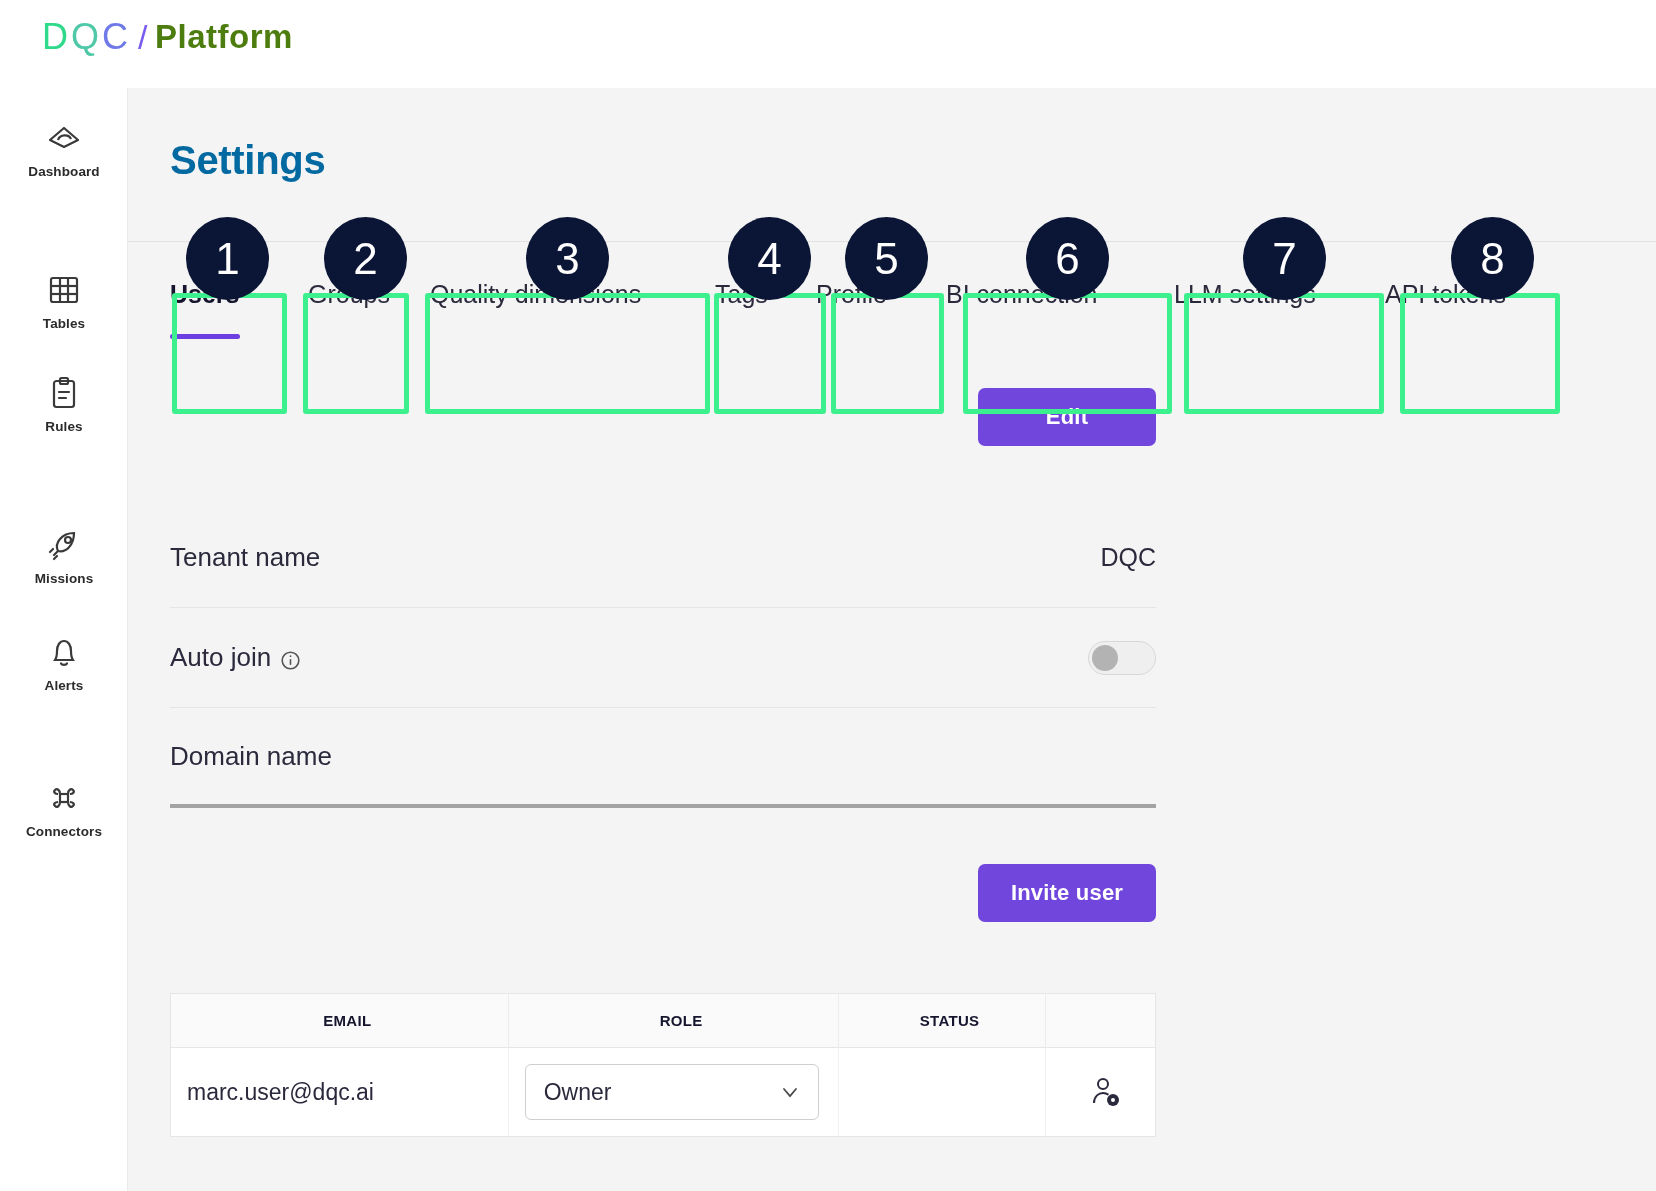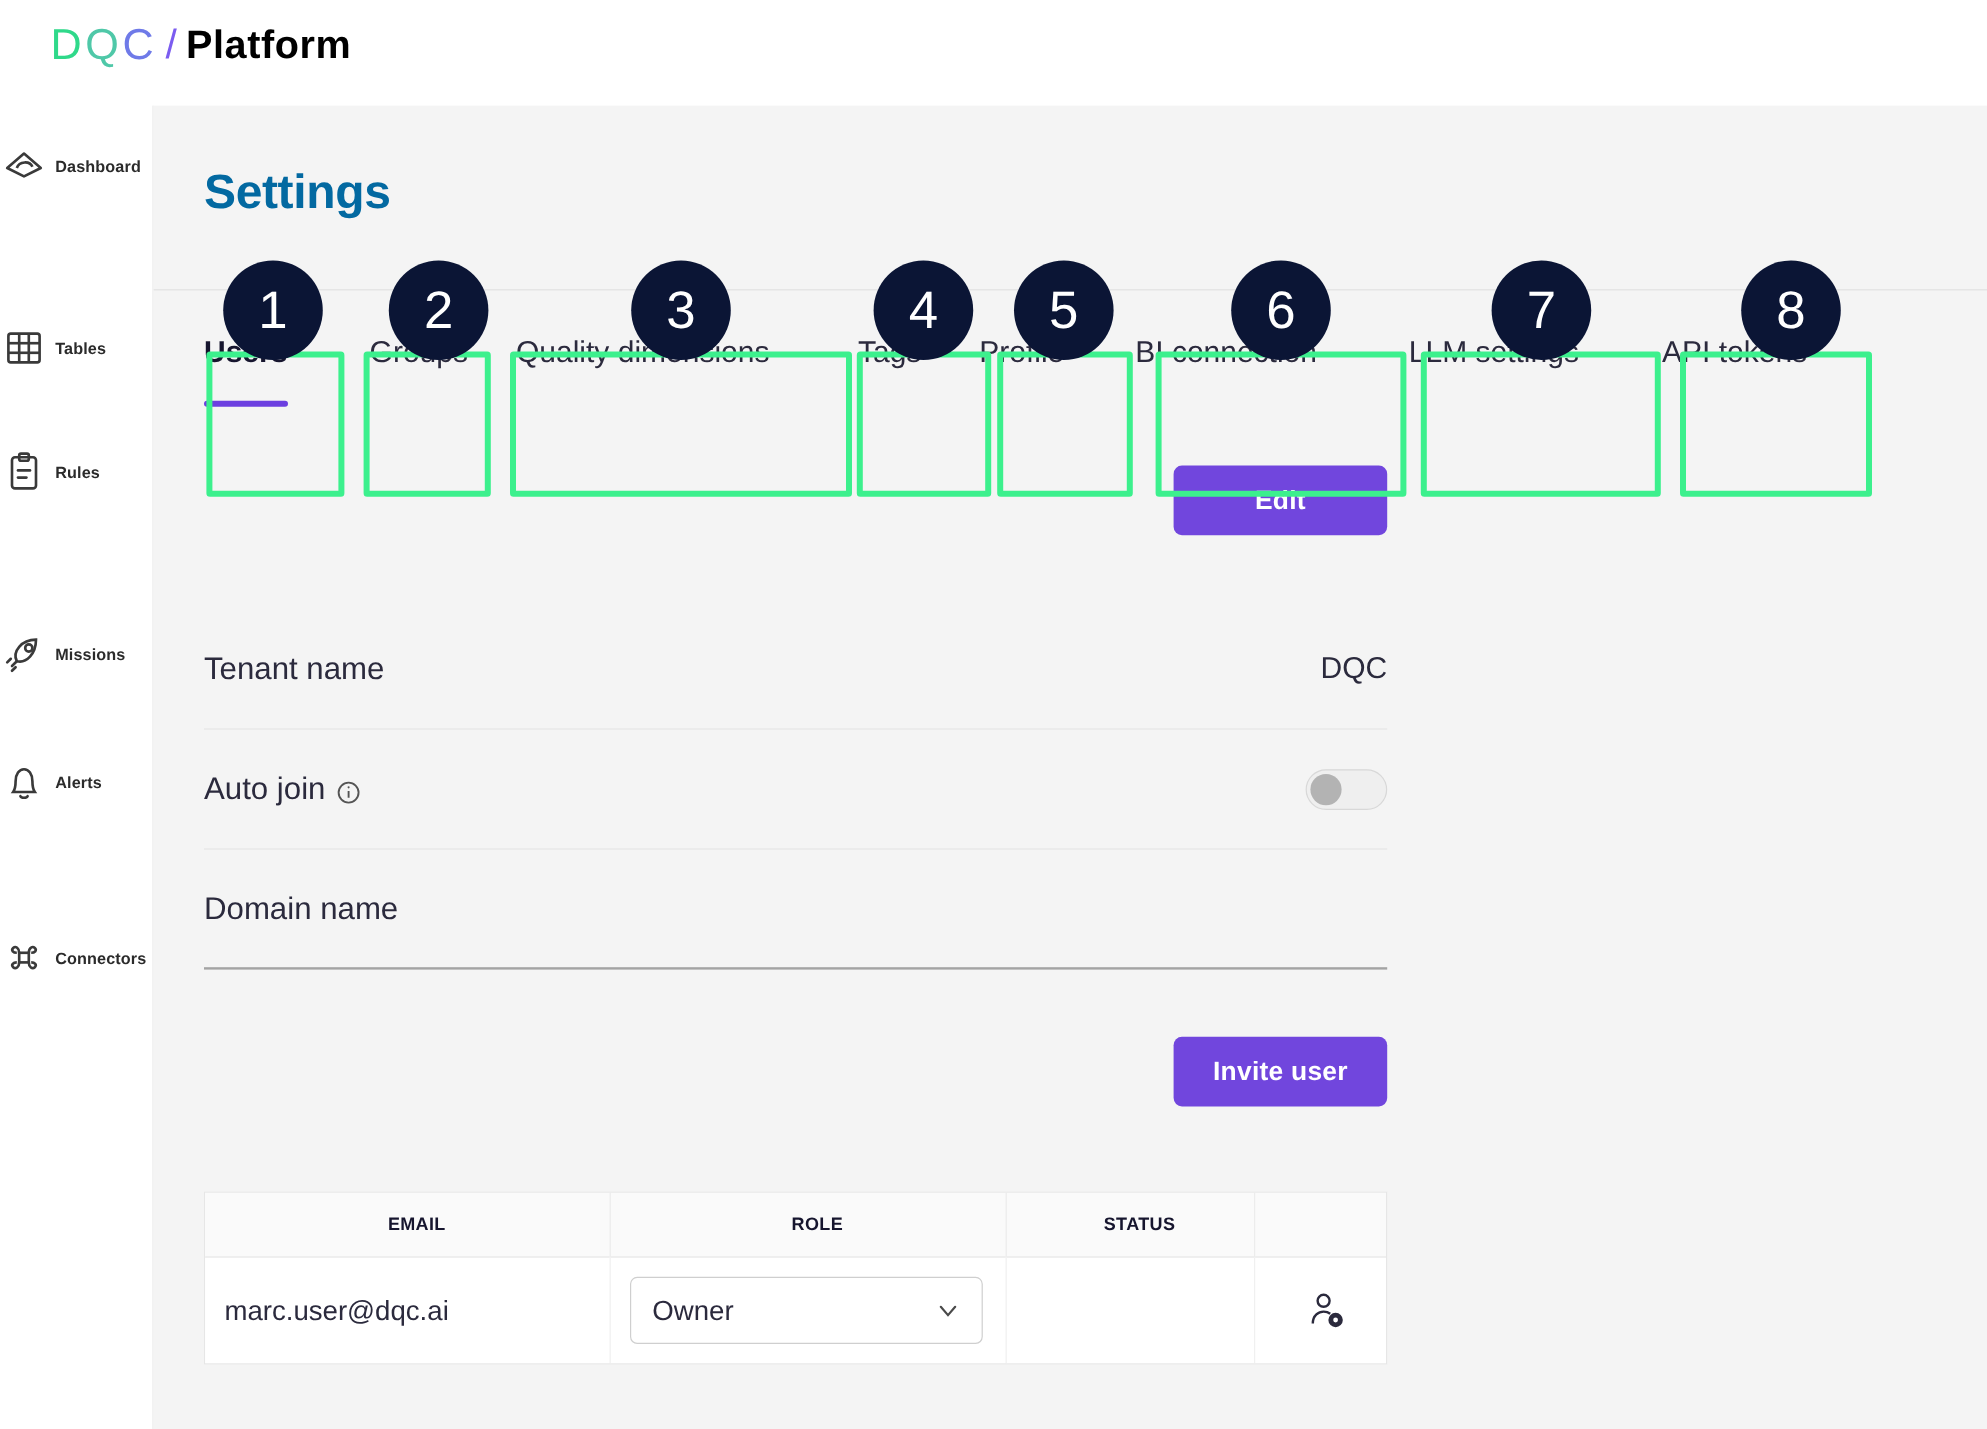--- a/index.html
+++ b/index.html
@@ -15,32 +15,32 @@
   .logo {
     position: absolute; left: 42px; top: 16px;
     font-size: 34px; font-weight: 700; letter-spacing: .5px;
     display: flex; align-items: center; gap: 7px;
     white-space: nowrap;
   }
   .logo .mark { color: #2fd98a; font-weight: 400; letter-spacing: 3px; font-size: 36px; }
   .logo .mark .q { color: #4fc8a8; }
   .logo .mark .c { color: #6f7ae8; }
   .logo .slash { color: #7b5cf0; font-weight: 400; font-size: 34px; }
-  .logo .word { color: #000000; font-weight: 700; font-size: 33px; }
+  .logo .word { color: #4d7c0f; font-weight: 700; font-size: 33px; }
 
   
   .sidebar {
     position: absolute; left: 0; top: 88px;
     width: 128px; height: 1103px;
     background: #ffffff;
     border-right: 1px solid #eaeaea;
   }
   .nav-item {
     position: absolute; left: 0; width: 128px;
-    display: flex; flex-direction: row; align-items: center; gap: 6px;
+    display: flex; flex-direction: column; align-items: center; gap: 6px;
     cursor: pointer;
   }
   .nav-item .ico { width: 40px; height: 40px; display: block; color: #3a3a3a; }
   .nav-item .lbl {
     font-size: 13.5px; font-weight: 700; color: #2b2b2b; letter-spacing: .1px;
   }
 
   
   .content {
     position: absolute; left: 128px; top: 88px;
@@ -79,21 +79,21 @@
   }
   .btn-edit {
     position: absolute; right: 0; top: 0;
     width: 178px; height: 58px; font-size: 22px;
   }
   .row {
     position: absolute; left: 0; width: 986px; height: 100px;
     display: flex; align-items: center; justify-content: space-between;
     border-bottom: 1px solid #e4e4e4;
   }
-  .row.last { border-bottom: 2px solid #a3a3a3; text-align: center; }
+  .row.last { border-bottom: 4px solid #a3a3a3; text-align: center; }
   .row .label {
     font-size: 26px; color: #2b2a3d; display: flex; align-items: center; gap: 9px;
   }
   .row .value { font-size: 25px; color: #2b2a3d; }
   .info-icon { width: 21px; height: 21px; color: #555; display: block; }
 
   .toggle {
     width: 68px; height: 34px; border-radius: 17px;
     background: #efefef; border: 1px solid #d8d8d8;
     position: relative; cursor: pointer;

